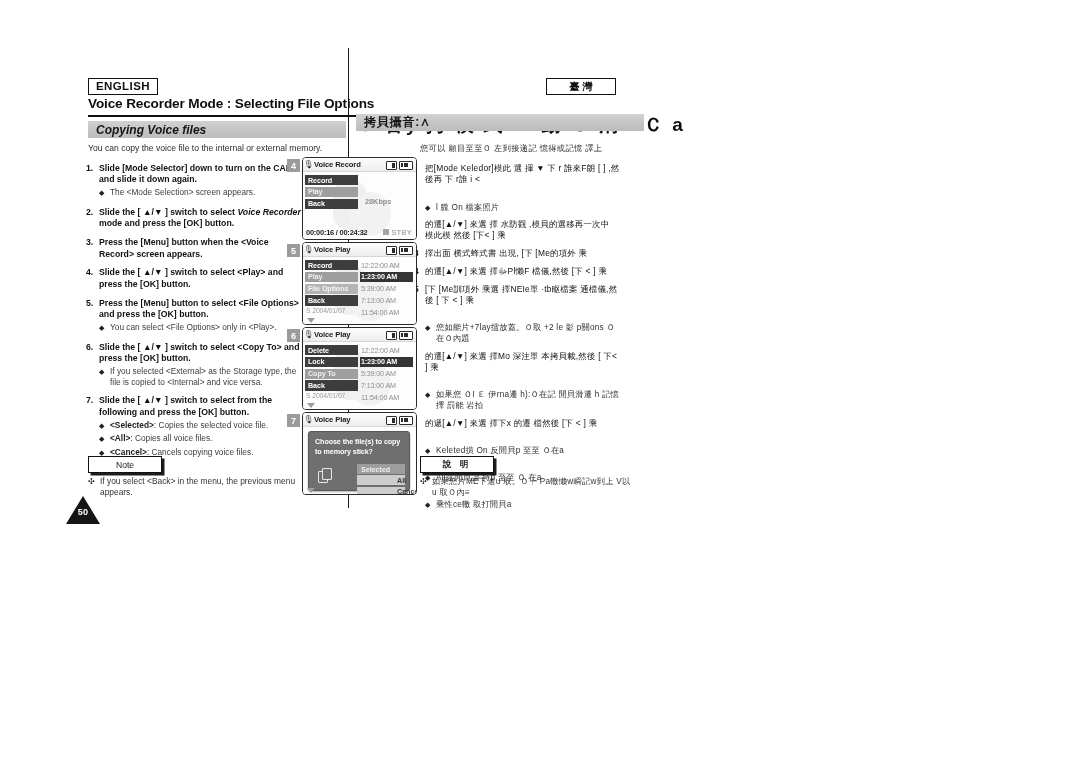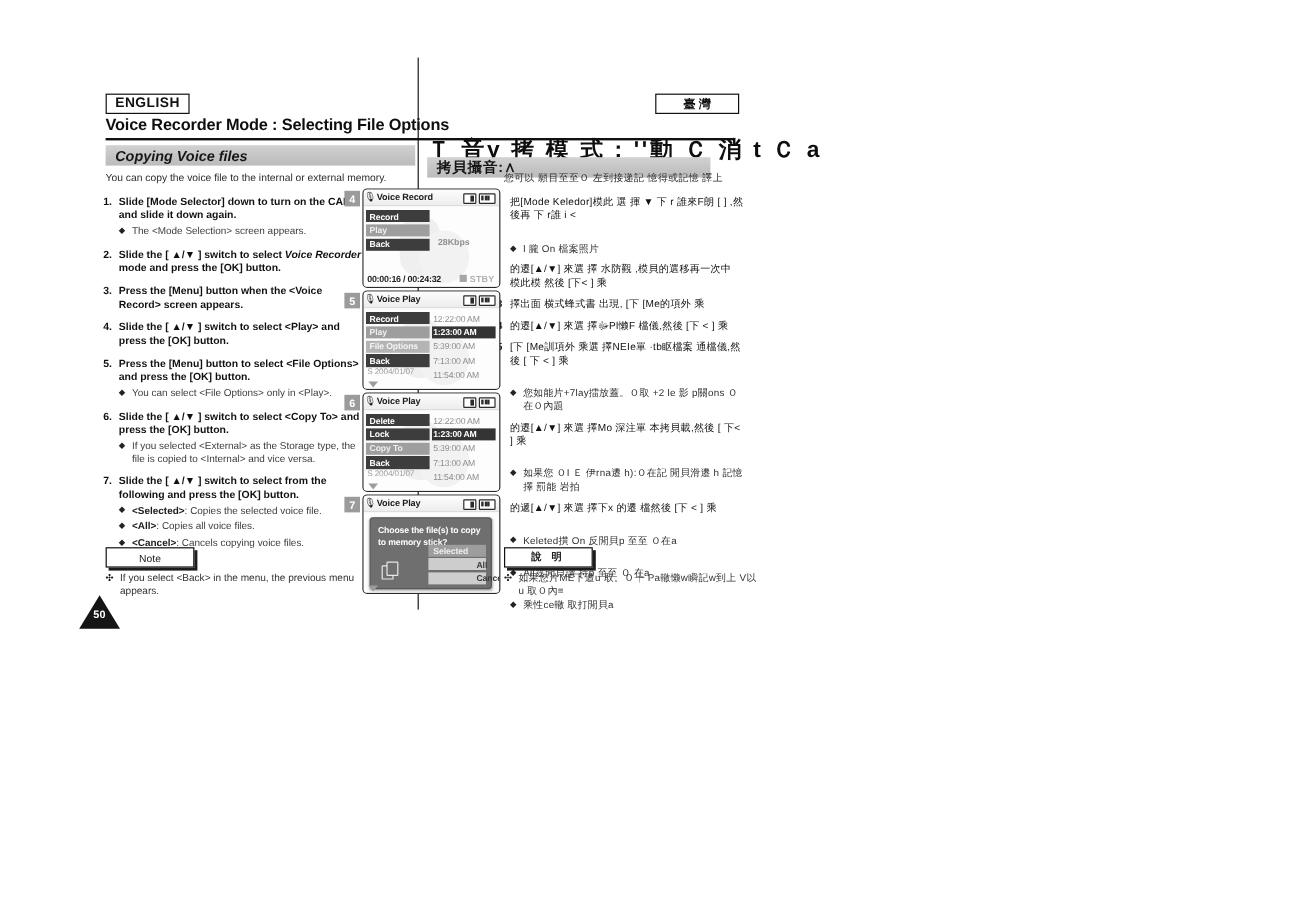--- a/index.html
+++ b/index.html
@@ -39,21 +39,21 @@
   }
   .title-rule{position:absolute;left:88px;top:115px;width:524px;height:2.4px;background:#111;}
 
   
   .secbar{
     position:absolute;height:17px;
     background:linear-gradient(180deg,#d2d2d2 0%,#c4c4c4 55%,#bcbcbc 100%);
     display:flex;align-items:center;
   }
   .secbar.en{left:88px;top:121px;width:258px;}
-  .secbar.cn{left:356px;top:131px;width:236px;}
+  .secbar.cn{left:356px;top:114px;width:288px;}
   .secbar .lbl{padding-left:8px;font-size:12px;font-weight:bold;font-style:italic;color:#161616;white-space:nowrap;}
   .secbar.cn .lbl{font-style:normal;letter-spacing:.8px;font-size:12px;}
 
   .intro{
     position:absolute;font-size:8.6px;color:#2b2b2b;line-height:11px;white-space:nowrap;
   }
   .intro.en{left:88px;top:143px;}
   .intro.cn{left:420px;top:143px;font-size:8.2px;letter-spacing:.4px;}
 
   
@@ -160,21 +160,21 @@
   .arrow-dn{position:absolute;left:4px;bottom:1px;width:0;height:0;
     border-left:4px solid transparent;border-right:4px solid transparent;border-top:5px solid #9c9c9c;}
 
   
   .dialog{
     position:absolute;left:5px;top:4px;width:100px;height:58px;
     background:#6f6f6f;border:1px solid #585858;border-radius:3px;
     box-shadow:0 1px 2px rgba(0,0,0,.3);
   }
   .dlg-msg{padding:5px 5px 0 6px;font-size:7.2px;color:#fff;font-weight:bold;line-height:9.5px;letter-spacing:-.1px;}
-  .dlg-opts{position:absolute;right:4px;top:22px;width:48px;}
+  .dlg-opts{position:absolute;right:4px;top:32px;width:48px;}
   .opt{height:10px;margin-bottom:1.4px;display:flex;align-items:center;padding-left:4px;
        font-size:7.2px;font-weight:bold;letter-spacing:-.05px;}
   .opt.sel{background:#9d9d9d;color:#efefef;}
   .opt.norm{background:#cdcdcd;color:#3a3a3a;padding-left:40px;}
   .copy-ic{position:absolute;left:9px;bottom:8px;width:13px;height:14px;}
   .copy-ic .s1{position:absolute;left:0;top:3px;width:8px;height:10px;border:1.2px solid #e8e8e8;border-radius:1px;background:#6f6f6f;}
   .copy-ic .s2{position:absolute;left:4px;top:0;width:8px;height:10px;border:1.2px solid #e8e8e8;border-radius:1px;background:#6f6f6f;}
 </style>
 </head>
 <body>

